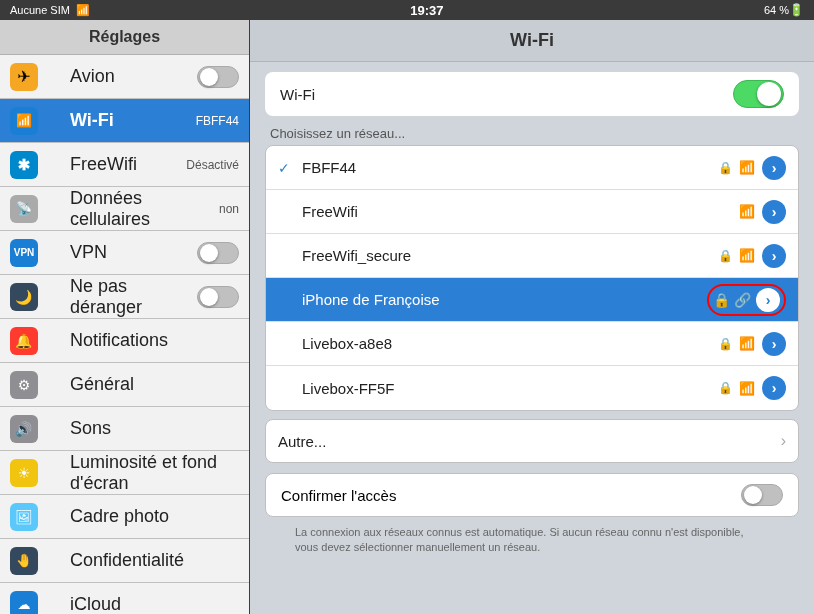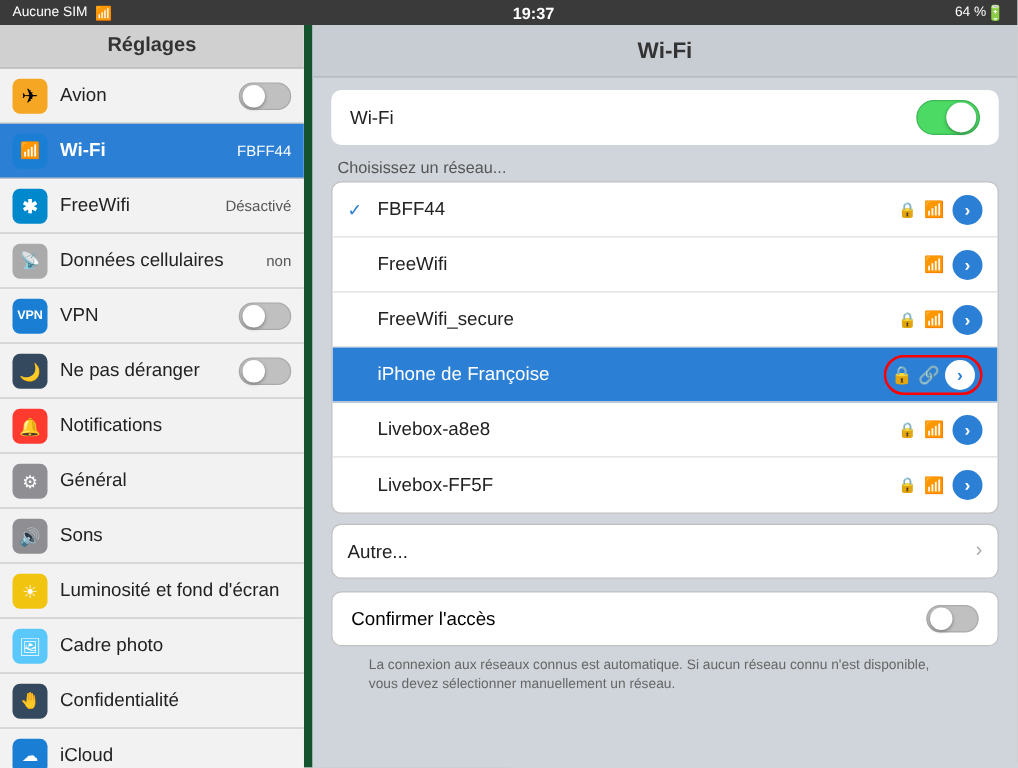--- a/index.html
+++ b/index.html
@@ -31,21 +31,21 @@
       display: flex;
       width: 814px;
       height: 594px;
     }
 
     
     .sidebar {
       width: 250px;
       height: 100%;
       background: #e8e8e8;
-      border-right: 7px solid #14532d;
+      border-right: 1px solid #14532d;
       overflow-y: auto;
     }
     .sidebar-header {
       background: #d0d0d0;
       text-align: center;
       padding: 8px 0;
       font-size: 16px;
       font-weight: bold;
       color: #333;
       border-bottom: 1px solid #b0b0b0;
@@ -73,22 +73,23 @@
       border-radius: 6px;
       display: flex;
       align-items: center;
       justify-content: center;
       margin-right: 10px;
       font-size: 16px;
       flex-shrink: 0;
     }
     .item-label {
       flex: 1;
-      font-size: 15px;
+      font-size: 18px;
       color: #222;
+      margin-left: 22px;
     }
     .item-right {
       font-size: 12px;
       color: #555;
     }
     .toggle-track {
       width: 42px;
       height: 22px;
       border-radius: 11px;
       display: flex;

